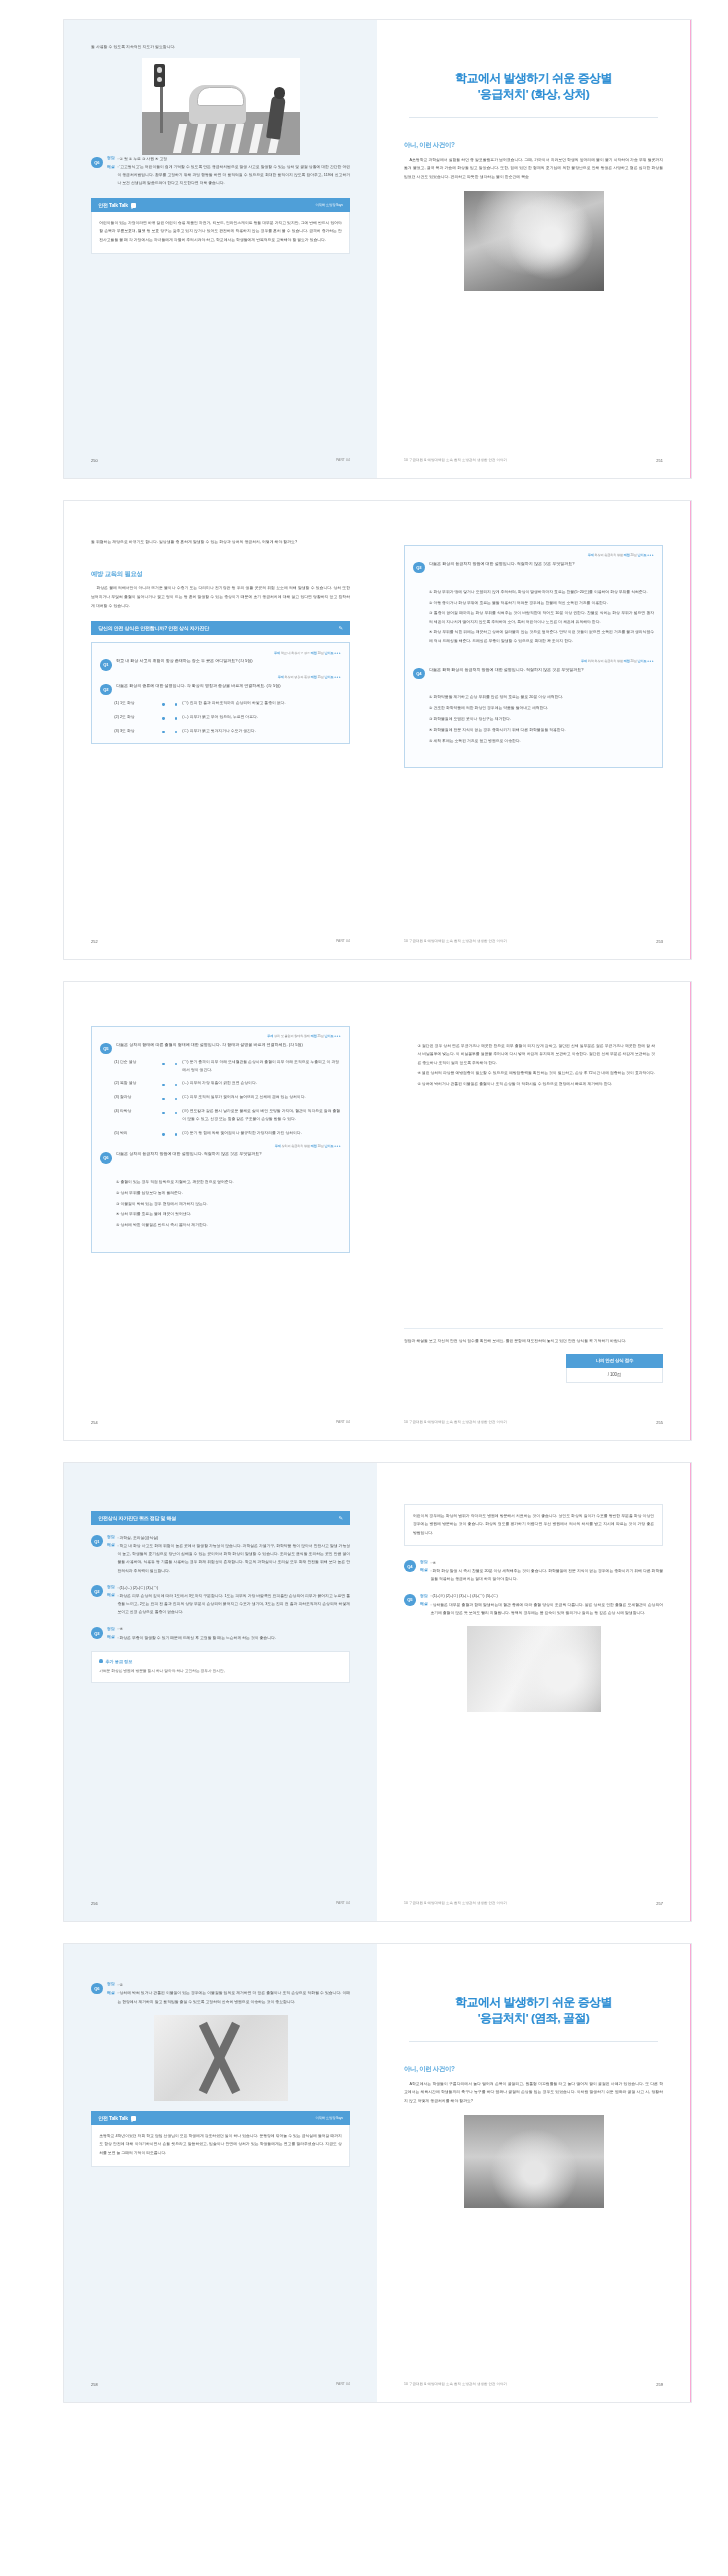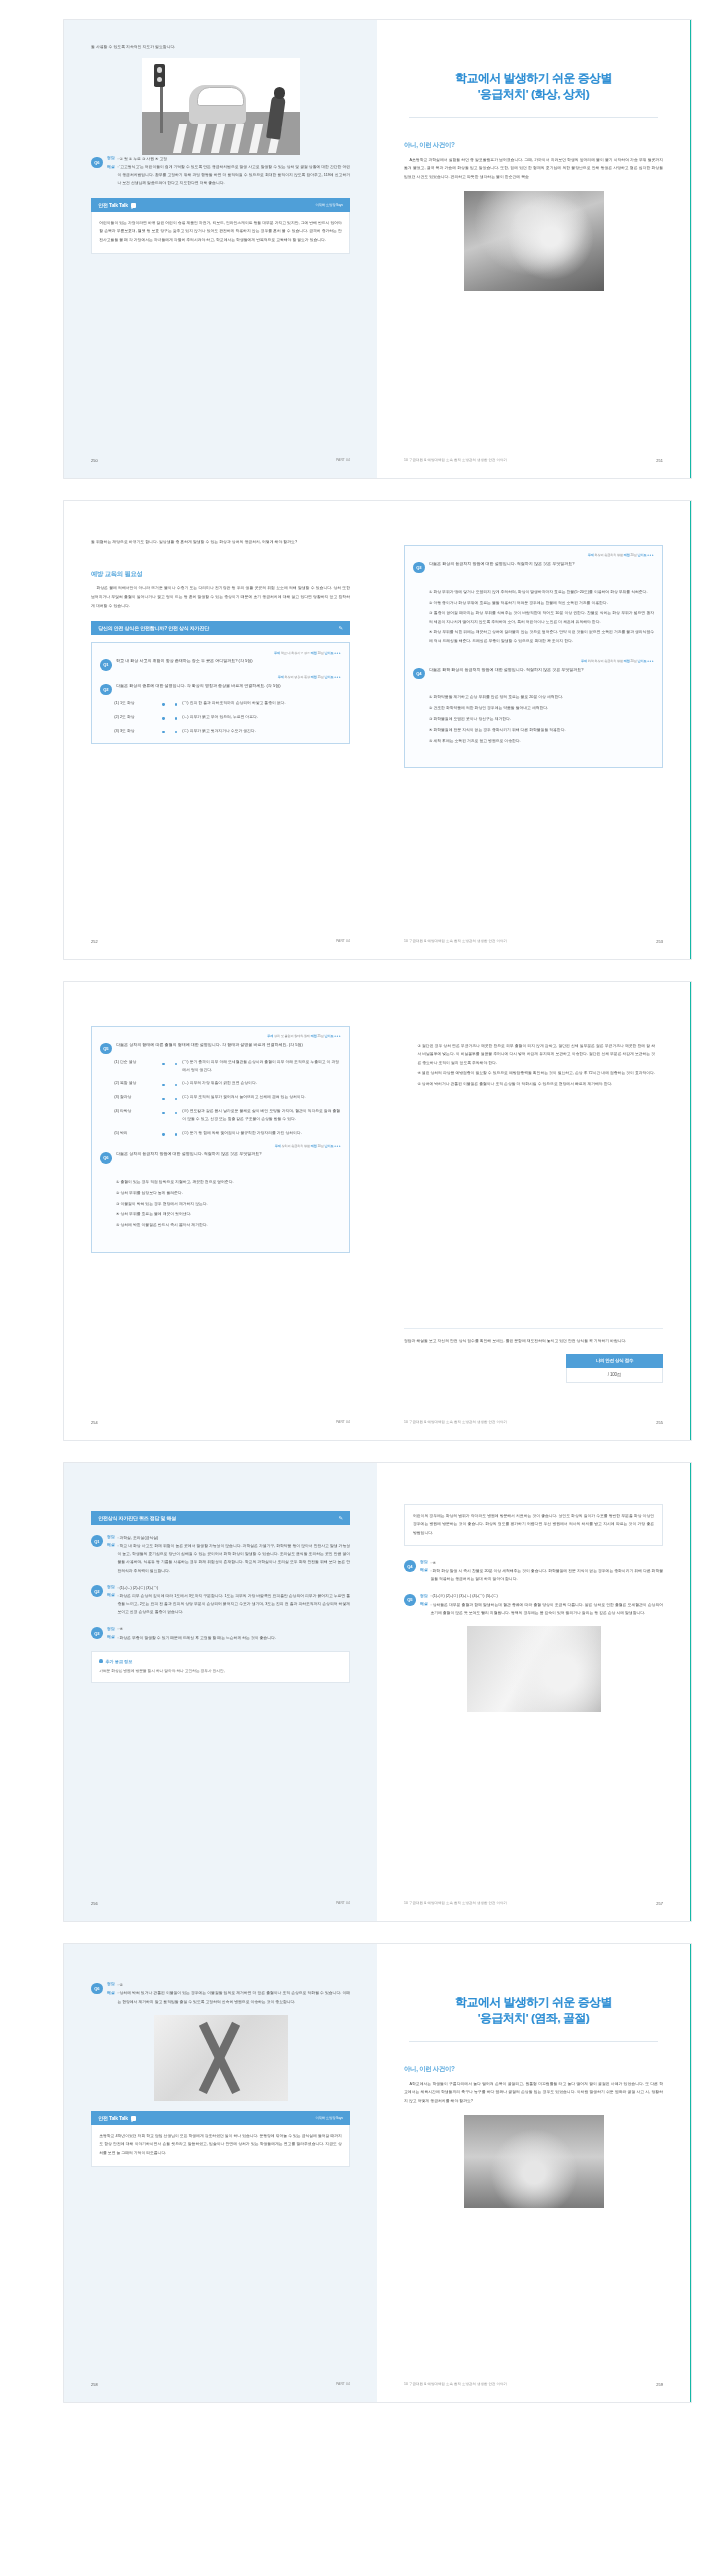--- a/index.html
+++ b/index.html
@@ -19,21 +19,21 @@
     gap: 23px;
     align-items: center;
     background: #ffffff;
   }
 
   
   .spread {
     width: 627px;
     height: 458px;
     display: flex;
-    background: #14b8a6;
+    background: #f9a8d4;
     box-shadow: 0 0 0 0.9px #e3e6ea;
     position: relative;
     overflow: hidden;
     margin-left: 26px;
   }
   .page {
     width: 313px;
     height: 458px;
     position: relative;
     overflow: hidden;

